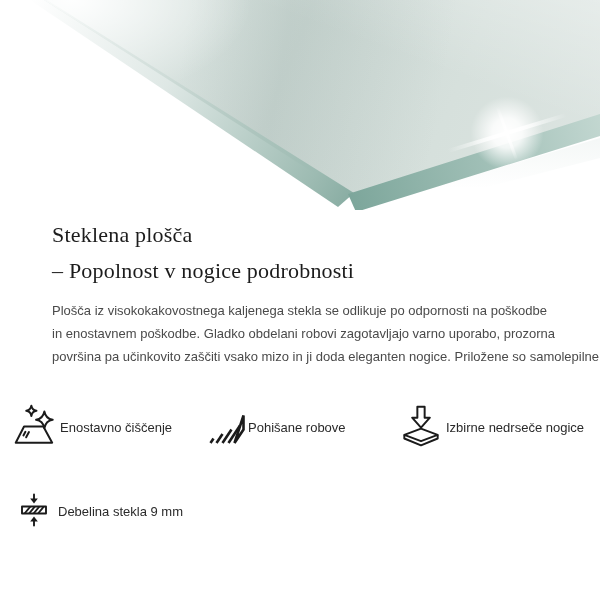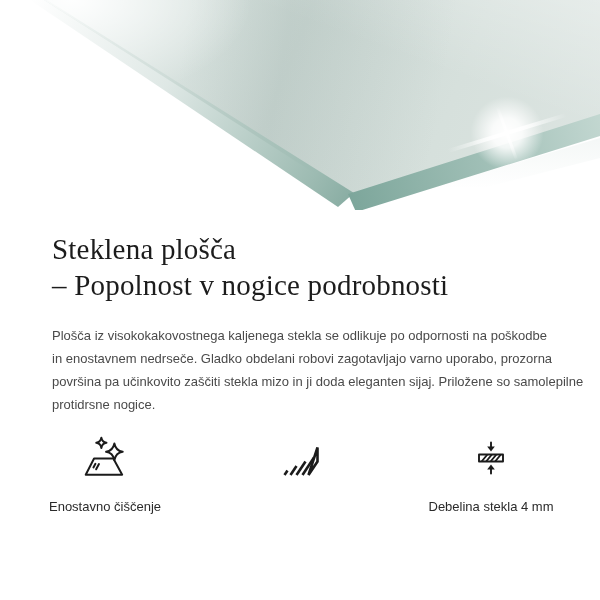--- a/index.html
+++ b/index.html
@@ -41,37 +41,37 @@
   .sparkle .ray1{
     position:absolute;left:-62px;top:-2px;width:124px;height:4px;transform:rotate(-17deg);
     background:linear-gradient(90deg, rgba(255,255,255,0), #fff 42%, #fff 58%, rgba(255,255,255,0));
   }
   .sparkle .ray2{
     position:absolute;left:-28px;top:-1px;width:56px;height:3px;transform:rotate(70deg);
     background:linear-gradient(90deg, rgba(255,255,255,0), #fff 45%, #fff 55%, rgba(255,255,255,0));
   }
   
   .title{
-    margin:21px 40px 0 52px;
+    margin:7px 40px 0 52px;
     font-family:"Liberation Serif",serif;
-    font-size:29px;line-height:36px;font-weight:400;color:#1c1c1c;
+    font-size:22px;line-height:36px;font-weight:400;color:#1c1c1c;
     letter-spacing:.2px;
   }
   .intro{
-    margin:21px 40px 0 52px;
+    margin:10px 40px 0 52px;
     font-size:13px;line-height:23px;color:#4a4a4a;
   }
   .intro div{white-space:nowrap;}
   
   .features{
     display:grid;grid-template-columns:190px 196px 190px;
     margin:14px 0 0 10px;
   }
   .feature{
-    height:84px;display:flex;flex-direction:column;align-items:center;justify-content:space-between;
+    height:84px;display:flex;align-items:center;
   }
   .feature .icon-box{height:52px;display:flex;align-items:flex-end;justify-content:center;}
   .feature .label{margin-top:7px;font-size:13px;color:#2a2a2a;white-space:nowrap;}
   svg{display:block;}
   .stroke{fill:none;stroke:#1b1b1b;stroke-width:1.9;stroke-linejoin:round;stroke-linecap:round;}
   .stroke-fat{fill:none;stroke:#1b1b1b;stroke-width:2.6;stroke-linecap:butt;}
   .whitefill{fill:#ffffff;stroke:#1b1b1b;stroke-width:1.9;stroke-linejoin:round;}
   .solid{fill:#1b1b1b;stroke:none;}
 </style>
 </head>
@@ -90,23 +90,22 @@
   </div>
 </div>
 
 <h1 class="title">
   <span>Steklena plošča</span><br>
   <span>– Popolnost v nogice podrobnosti</span>
 </h1>
 
 <div class="intro">
   <div>Plošča iz visokokakovostnega kaljenega stekla se odlikuje po odpornosti na poškodbe</div>
-  <div>in enostavnem nedrseče. Gladko obdelani robovi zagotavljajo varno uporabo, prozorna</div>
-  <div>površina pa učinkovito zaščiti stekla mizo in ji doda eleganten sijaj. Priložene so samolepilne</div>
-  <div>protidrsne nogice.</div>
+  <div>in enostavnem poškodbe. Gladko obdelani robovi zagotavljajo varno uporabo, prozorna</div>
+  <div>površina pa učinkovito zaščiti vsako mizo in ji doda eleganten nogice. Priložene so samolepilne</div>
 </div>
 
 <div class="features">
 
   <div class="feature">
     <div class="icon-box">
       <svg width="50" height="50" viewBox="0 0 48 48">
         <path class="stroke" d="M13.5 25.5 L32 25.5 L40.5 41 L5.5 41 Z"></path>
         <path class="stroke" d="M14.8 30.5 L12.9 34"></path>
         <path class="stroke" d="M18.2 30.8 L15.5 35.8"></path>
@@ -121,34 +120,45 @@
   <div class="feature">
     <div class="icon-box">
       <svg width="48" height="48" viewBox="0 0 48 48">
         <path class="stroke-fat" d="M10.5 41 L13.5 36.5"></path>
         <path class="stroke-fat" d="M16.5 41 L22.5 32"></path>
         <path class="stroke-fat" d="M22.5 41 L31.5 27.5"></path>
         <path class="stroke-fat" d="M28.5 41 L40 23.5"></path>
         <path class="stroke-fat" d="M34.5 41 L43.5 27.5 L43.5 13.5 Z"></path>
       </svg>
     </div>
+    <div class="label">Pohišane robove</div>
   </div>
 
 
+  <div class="feature">
+    <div class="icon-box">
+      <svg width="50" height="50" viewBox="0 0 48 48">
+        <path class="stroke" d="M8 34 L8 37 L24 43.5 L40 37 L40 34"></path>
+        <path class="stroke" d="M24 27.5 L40 33.5 L24 39.5 L8 33.5 Z"></path>
+        <path class="whitefill" d="M20.5 6.5 L27.5 6.5 L27.5 17 L32.5 17 L24 26.5 L15.5 17 L20.5 17 Z"></path>
+      </svg>
+    </div>
+    <div class="label">Izbirne nedrseče nogice</div>
+  </div>
 
   <div class="feature">
     <div class="icon-box">
       <svg width="48" height="48" viewBox="0 0 48 48">
         <path class="stroke" d="M12 20.5 L36 20.5 L36 27.5 L12 27.5 Z"></path>
         <path class="stroke" d="M15 27 L20 21"></path>
         <path class="stroke" d="M19.5 27 L24.5 21"></path>
         <path class="stroke" d="M24 27 L29 21"></path>
         <path class="stroke" d="M28.5 27 L33.5 21"></path>
         <path class="stroke" d="M24 8.5 L24 13"></path>
         <path class="solid" d="M20.2 12.5 L27.8 12.5 L24 17.5 Z"></path>
         <path class="stroke" d="M24 39.5 L24 35"></path>
         <path class="solid" d="M20.2 35.5 L27.8 35.5 L24 30.5 Z"></path>
       </svg>
     </div>
-    <div class="label">Debelina stekla 4 mm</div>
+    <div class="label">Debelina stekla 9 mm</div>
   </div>
 
 </div>
 
 </body></html>

